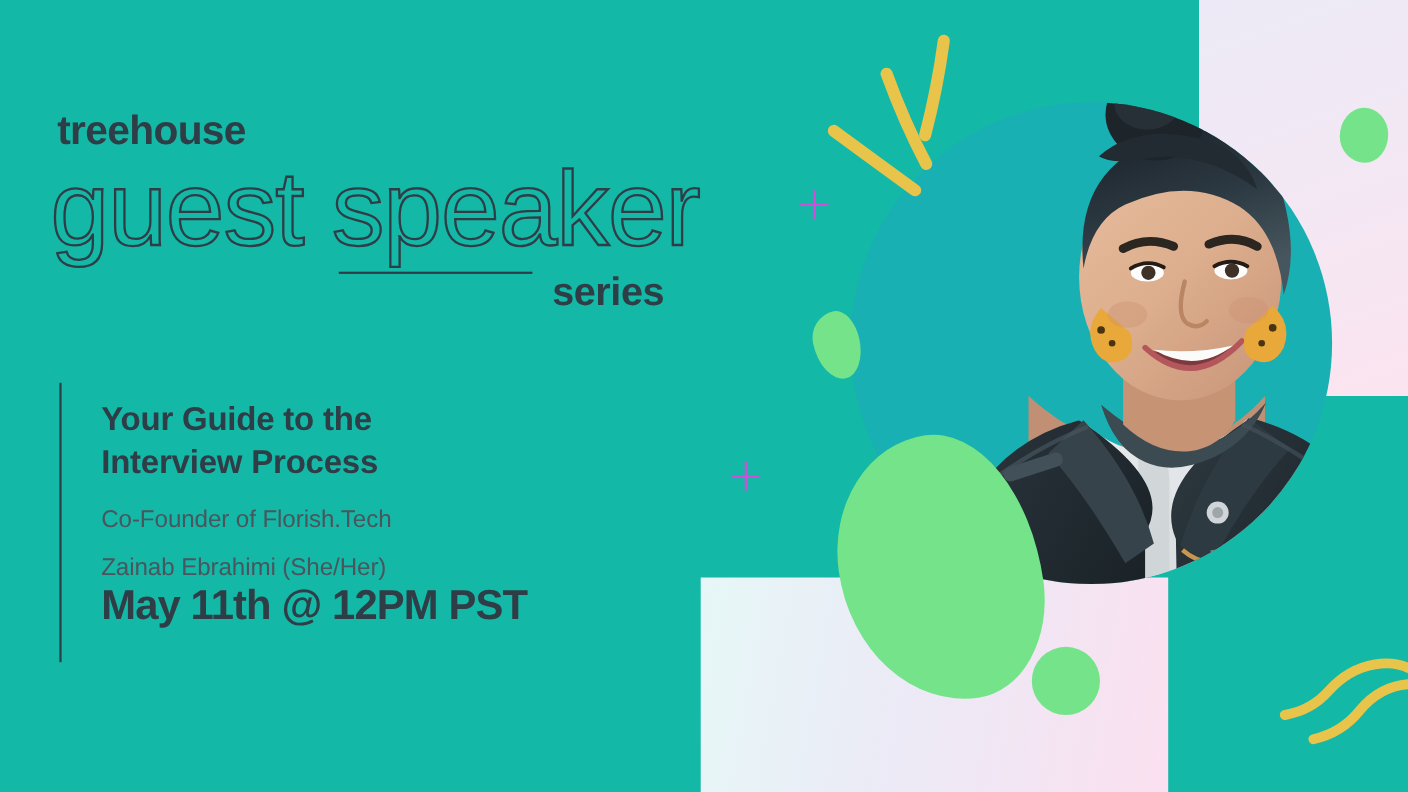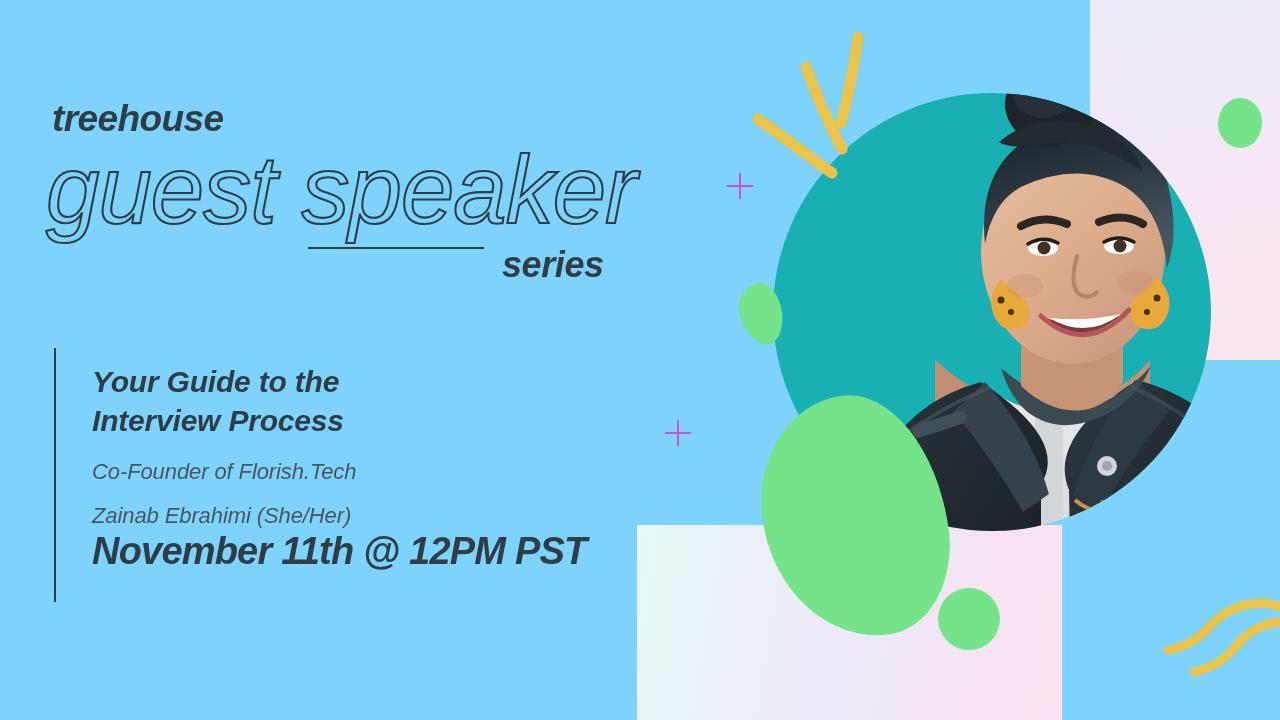--- a/index.html
+++ b/index.html
@@ -2,21 +2,21 @@
 <html><head>
 <meta charset="utf-8">
 <style>
   html,body{margin:0;padding:0;}
   body{
     width:1280px;height:720px;overflow:hidden;
     background:#ffffff;
     font-family:"Liberation Sans","DejaVu Sans",sans-serif;
     position:relative;
   }
-  #stage{position:absolute;inset:0;width:1280px;height:720px;overflow:hidden;background:#7dd3fc;font-style:italic;}
+  #stage{position:absolute;inset:0;width:1280px;height:720px;overflow:hidden;background:#14b8a6;}
 
   
   .panel{position:absolute;}
   #panel-topright{
     left:1090px;top:0;width:190px;height:360px;
     background:linear-gradient(160deg,#eceaf6 0%,#f2e8f4 45%,#fbe4f0 100%);
   }
   #panel-bottom{
     left:637px;top:525px;width:425px;height:195px;
     background:linear-gradient(100deg,#e6f7f7 0%,#eceaf6 45%,#fbe0f0 100%);
@@ -260,17 +260,17 @@
     </div>
   </div>
 
   <div id="detail-block">
     <div id="detail-rule"></div>
     <div id="detail-text">
       <h1 id="talk-title">Your Guide to the
 Interview Process</h1>
       <p id="speaker-role">Co-Founder of Florish.Tech</p>
       <p id="speaker-name">Zainab Ebrahimi (She/Her)</p>
-      <p id="event-datetime">November 11th @ 12PM PST</p>
+      <p id="event-datetime">May 11th @ 12PM PST</p>
     </div>
   </div>
 
 </div>
 
 </body></html>

